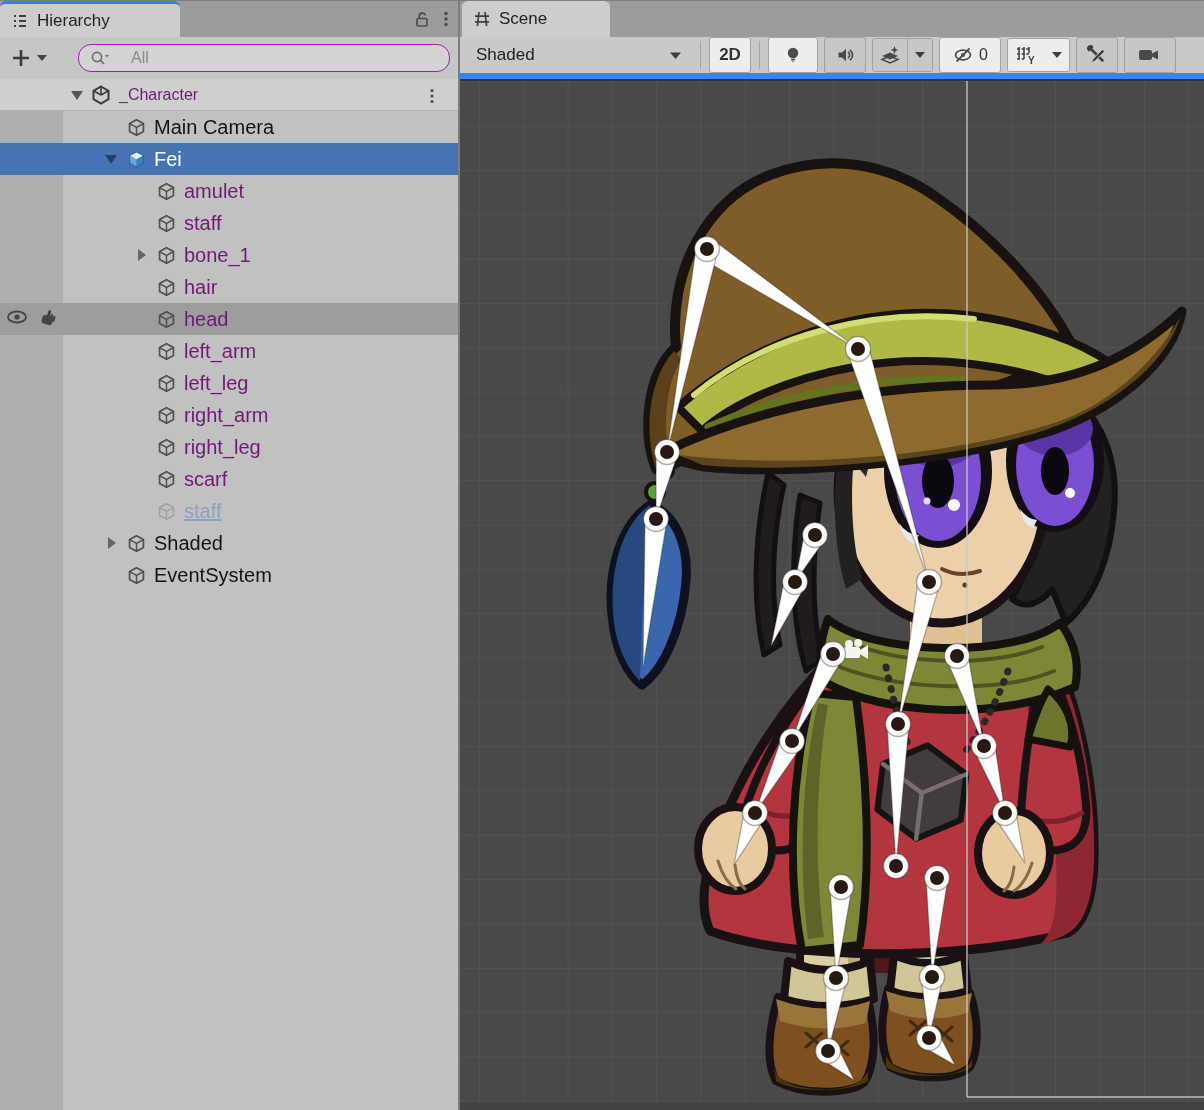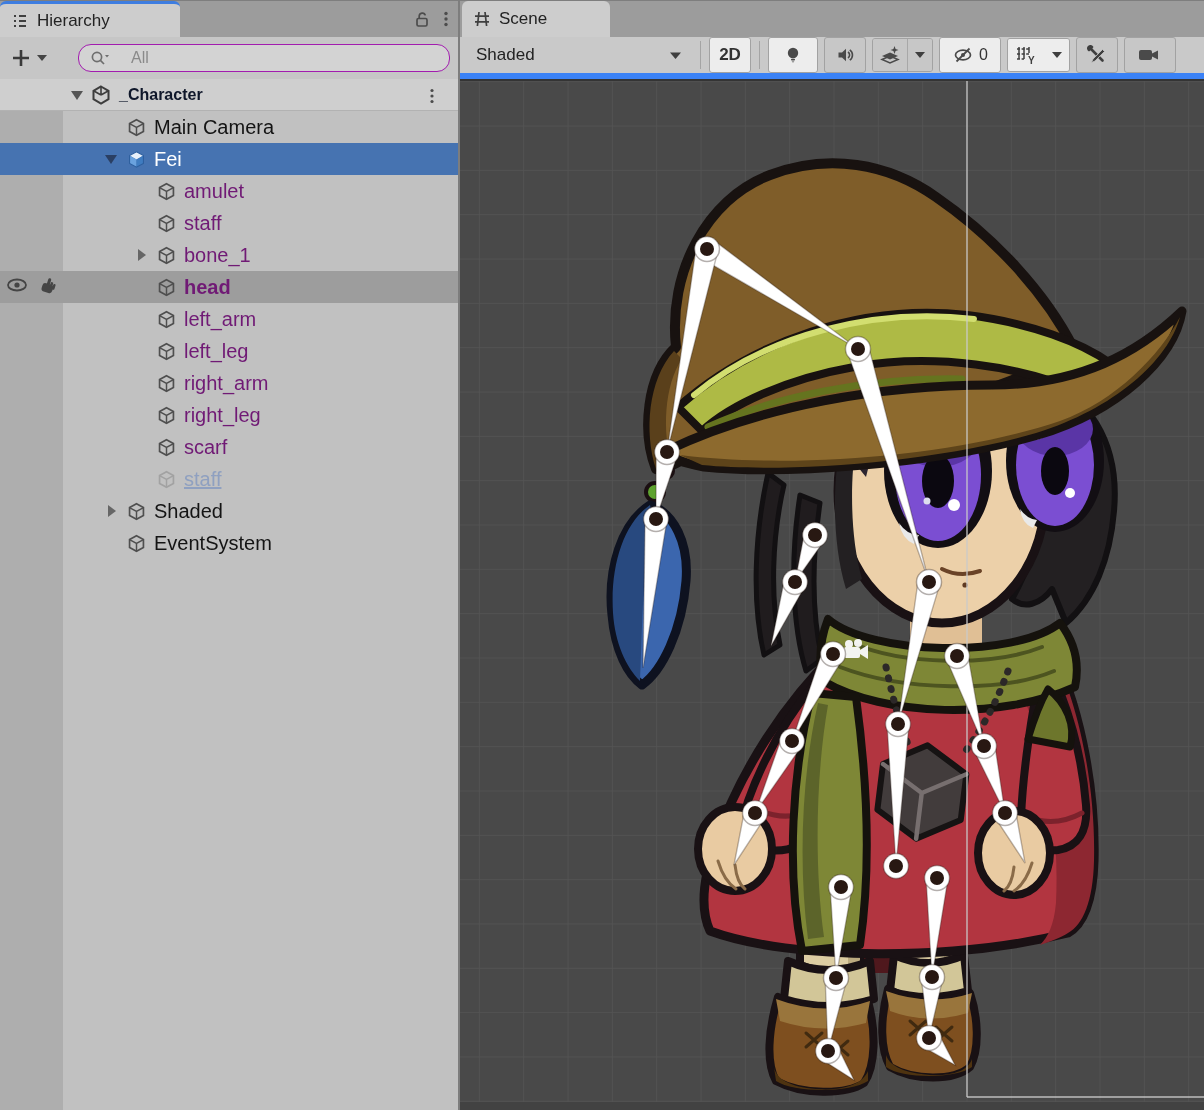--- a/index.html
+++ b/index.html
@@ -17,25 +17,25 @@
   .plusbtn{display:flex;align-items:center;gap:4px;margin-left:2px;cursor:default;}
   .searchbox{margin-left:30px;flex:1;height:28px;background:#d3d3d3;border:1px solid #a21caf;
        border-radius:13px;display:flex;align-items:center;padding:0 10px;gap:20px;box-sizing:border-box;}
   .searchtext{color:#8a8a8a;font-size:16px;}
   
   #tree{position:relative;height:calc(1110px - 78px);background:#c1c1c1;overflow:hidden;}
   #gutter{position:absolute;left:0;top:32px;bottom:0;width:63px;background:#aeaeae;}
   .srow{position:relative;height:32px;background:#cfcfcf;border-bottom:1px solid #b2b2b2;
         display:flex;align-items:center;box-sizing:border-box;}
   .srow .arr{margin-left:70px;}
-  .srow .lbl{font-weight:bold;font-size:16px;color:#0f172a;margin-left:7px;}
+  .srow .lbl{font-weight:normal;font-size:16px;color:#701a75;margin-left:7px;}
   .srow .kebab{position:absolute;right:22px;top:8px;}
   .hrow{position:relative;height:32px;display:flex;align-items:center;}
   .hrow.sel{background:#4673b1;}
-  .hrow.hov{background:#9d9d9d;font-weight:bold;}
+  .hrow.hov{background:#9d9d9d;}
   .hrow .lbl{font-size:20px;margin-left:7px;}
   .t-black{color:#141414;} .t-blue{color:#701a75;} .t-white{color:#ffffff;} .t-dis{color:#8fa0c0;text-decoration:underline;}
   .gicons{position:absolute;left:5px;top:5px;display:flex;gap:8px;}
   
   #scene{position:absolute;left:458px;top:0;width:746px;height:1110px;background:#494949;
          border-left:2px solid #7d7d7d;box-sizing:border-box;}
   #scene .tab{left:2px;width:148px;}
   .stoolbar{height:42px;background:#c9c9c9;border-bottom:6px solid #3b82f6;display:flex;
             align-items:center;padding:0 6px;gap:6px;box-sizing:border-box;overflow:hidden;}
   .ddraw{width:226px;height:34px;display:flex;align-items:center;justify-content:space-between;
@@ -174,20 +174,30 @@
                 <path d="M2 1 L10 7 L2 13 Z" fill="#666"></path>
               </svg>
             </span>
             <span style="display:inline-flex;width:21px;margin-left:4px">
               <svg width="21" height="21" viewBox="0 0 20 20">
     <path d="M10 2.6 L16.6 6.3 V13.7 L10 17.4 L3.4 13.7 V6.3 Z" fill="none" stroke="#4f4f4f" stroke-width="1.6"></path>
     <path d="M3.4 6.3 L10 10 L16.6 6.3 M10 10 V17.4" fill="none" stroke="#4f4f4f" stroke-width="1.4"></path>
               </svg>
             </span>
             <span class="lbl t-blue">bone_1</span>
+          </div>
+          <div class="hrow">
+            <span style="display:inline-flex;width:22px;justify-content:center;margin-left:130px"></span>
+            <span style="display:inline-flex;width:21px;margin-left:4px">
+              <svg width="21" height="21" viewBox="0 0 20 20">
+    <path d="M10 2.6 L16.6 6.3 V13.7 L10 17.4 L3.4 13.7 V6.3 Z" fill="none" stroke="#4f4f4f" stroke-width="1.6"></path>
+    <path d="M3.4 6.3 L10 10 L16.6 6.3 M10 10 V17.4" fill="none" stroke="#4f4f4f" stroke-width="1.4"></path>
+              </svg>
+            </span>
+            <span class="lbl t-blue">hair</span>
           </div>
           <div class="hrow hov">
             <span class="gicons">
               <svg width="24" height="18" viewBox="0 0 24 18">
     <ellipse cx="12" cy="9" rx="9" ry="5.5" fill="none" stroke="#454545" stroke-width="1.8"></ellipse>
     <circle cx="12" cy="9" r="2.6" fill="#454545"></circle>
               </svg>
               <svg width="22" height="20" viewBox="0 0 22 20">
     <g transform="rotate(18 11 10)" fill="#454545">
       <rect x="9.2" y="2" width="3" height="9" rx="1.5"></rect>

